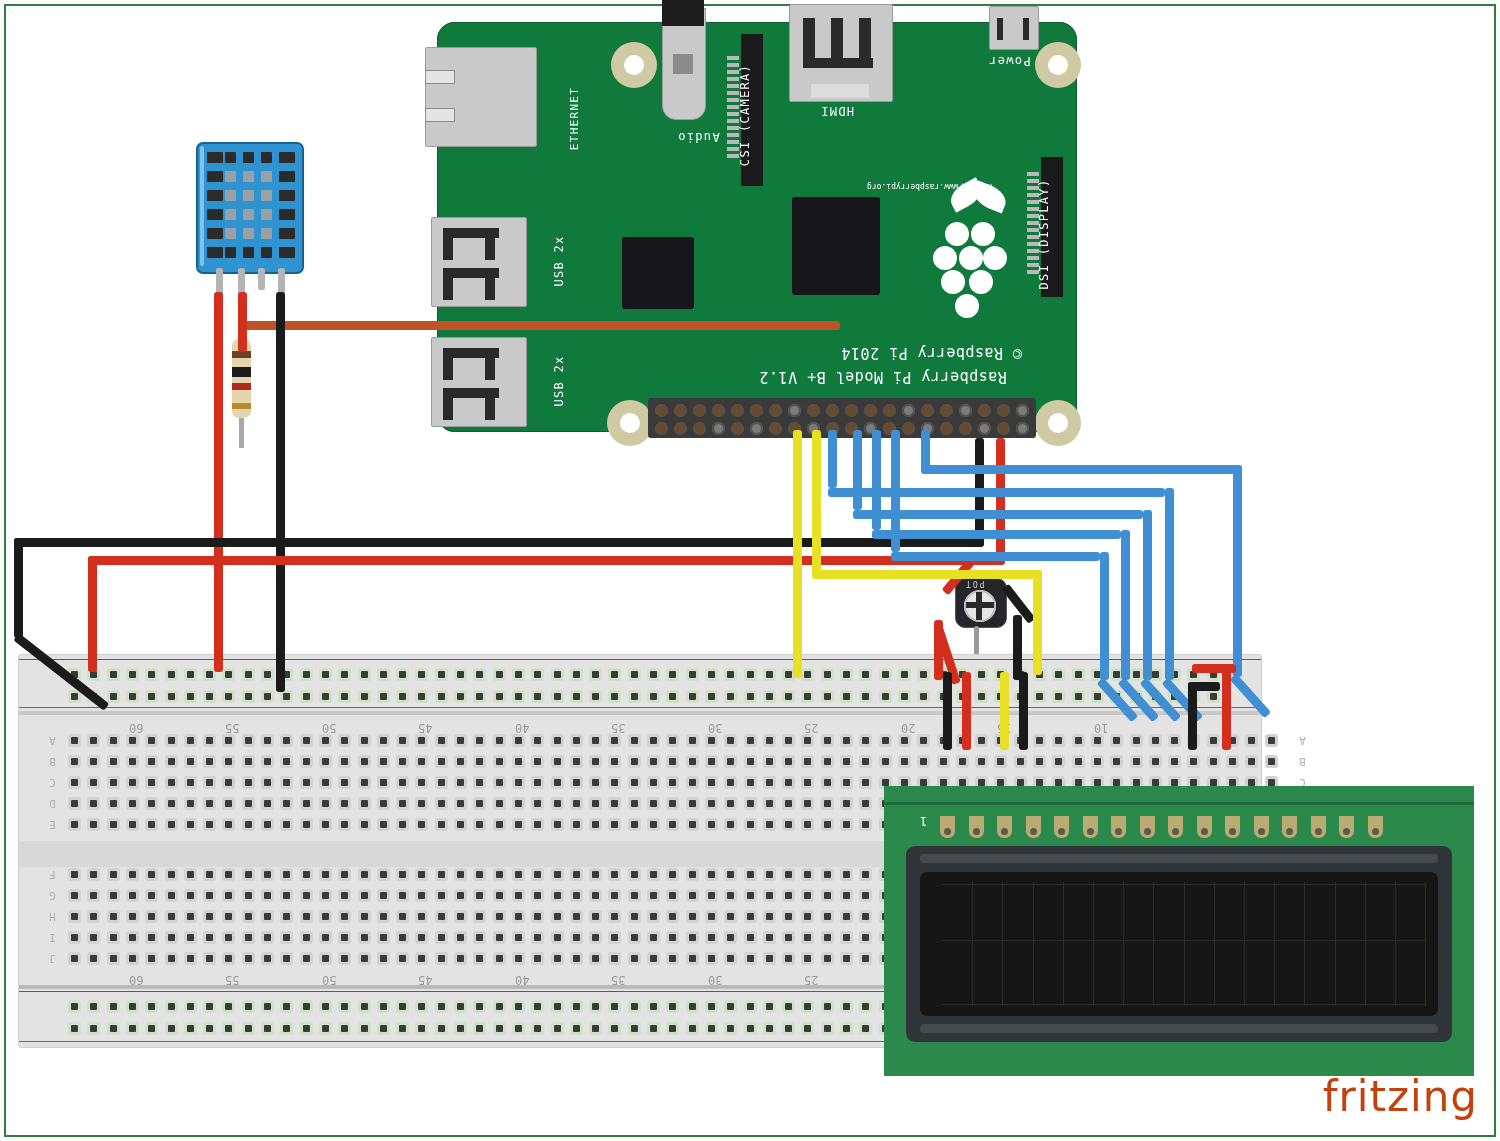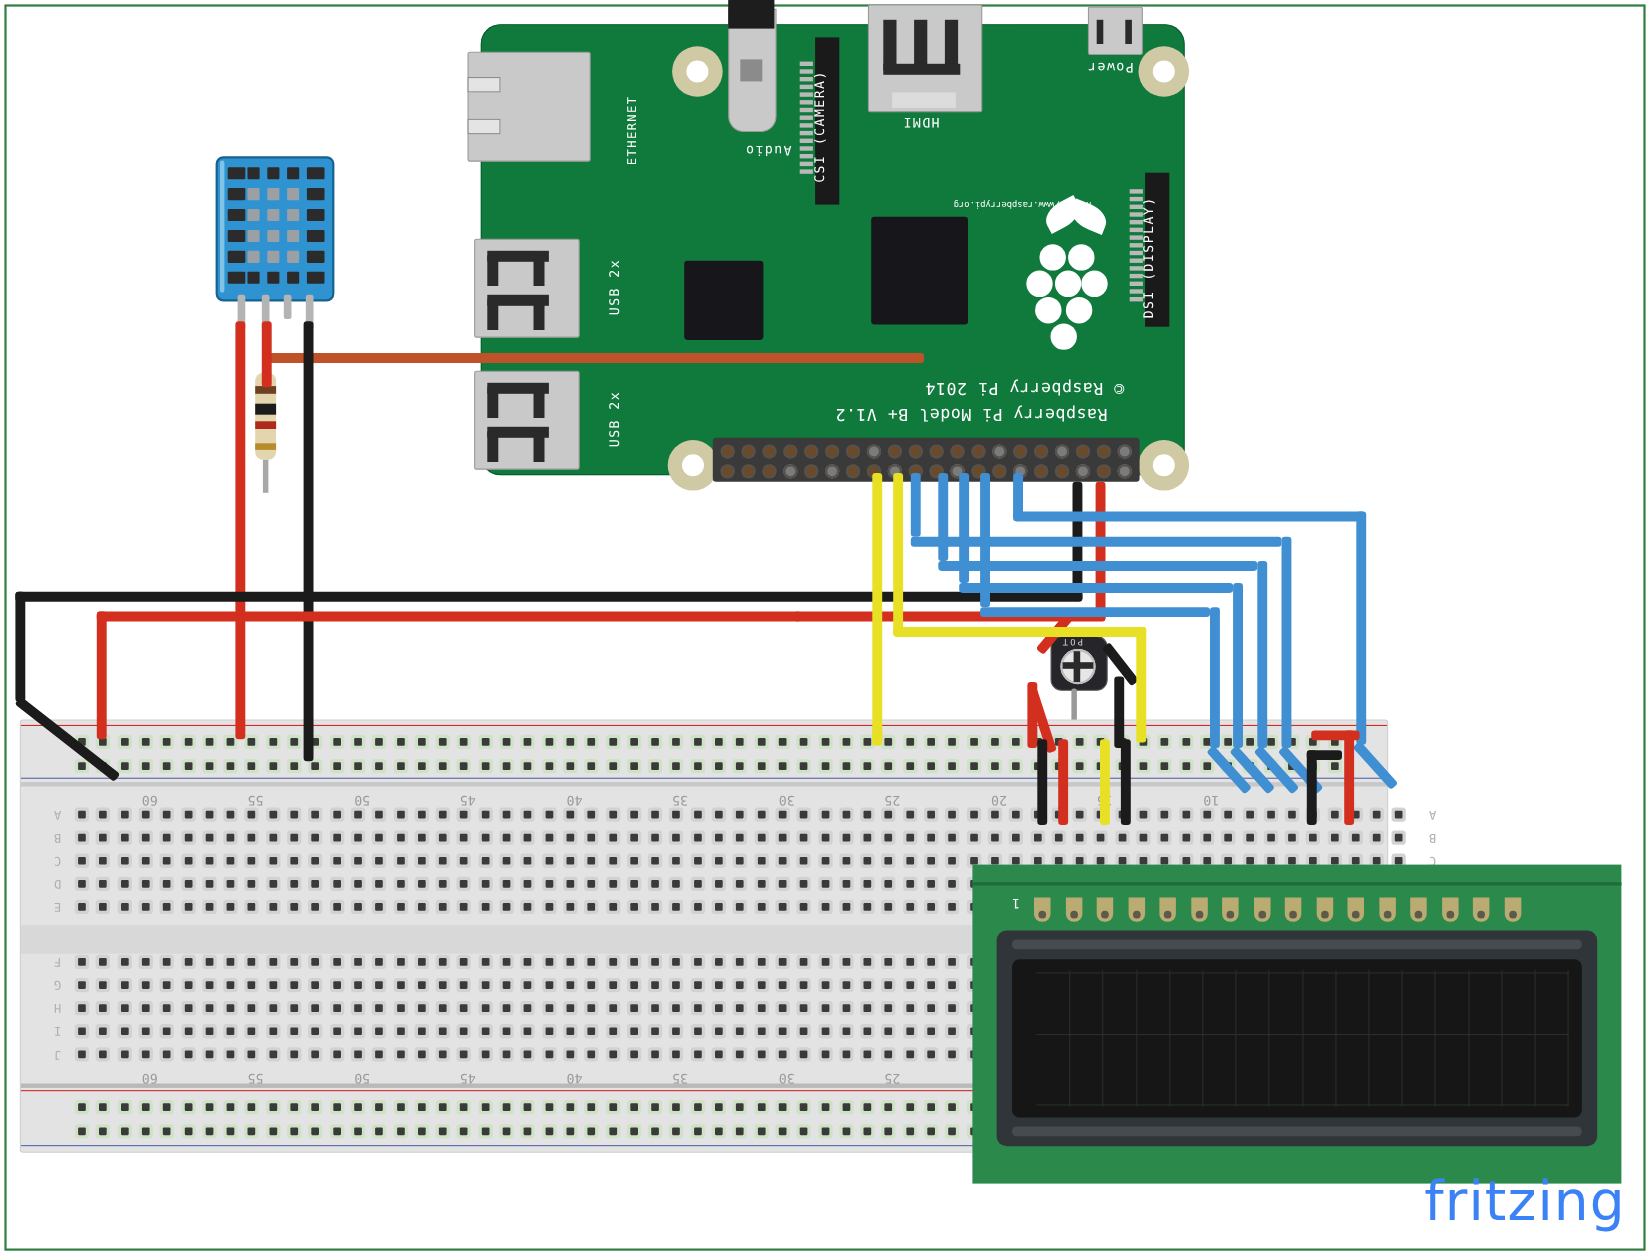--- a/index.html
+++ b/index.html
@@ -68,21 +68,21 @@
   
   #lcd{position:absolute;left:884px;top:786px;width:590px;height:290px;background:#2b8a4b;}
   #lcdbezel{position:absolute;left:22px;top:60px;width:546px;height:196px;background:#2f3538;border-radius:9px;}
   #lcdscreen{position:absolute;left:14px;top:26px;width:518px;height:144px;background:#161616;border-radius:7px;overflow:hidden;}
   .lcdbar{position:absolute;left:14px;width:518px;height:9px;background:#454b4e;border-radius:4px;}
   .lcdpad{position:absolute;width:15px;height:22px;background:#b9ab72;border-radius:0 0 7px 7px;}
   .cellcol{position:absolute;width:1px;background:#2a2f2a;}
   .cellrow{position:absolute;height:1px;background:#2a2f2a;}
 
   
-  #friz{position:absolute;right:22px;bottom:20px;color:#3b82f6;font-size:50px;font-family:"DejaVu Sans",sans-serif;letter-spacing:1px;}
+  #friz{position:absolute;right:22px;bottom:20px;color:#c2410c;font-size:42px;font-family:"DejaVu Sans",sans-serif;letter-spacing:1px;}
 </style>
 </head>
 <body>
 
 <div id="stage">
   <div id="frame"></div>
 
   <div id="wires-back">
       <div class="wire" style="left: 240px; top: 321px; width: 600px; height: 9px; background: rgb(192, 82, 42); z-index: 5;"></div>
       <div class="wire" style="left: 833px; top: 323px; width: 120px; height: 9px; background: rgb(192, 82, 42); transform-origin: left center; transform: rotate(42deg);"></div>

